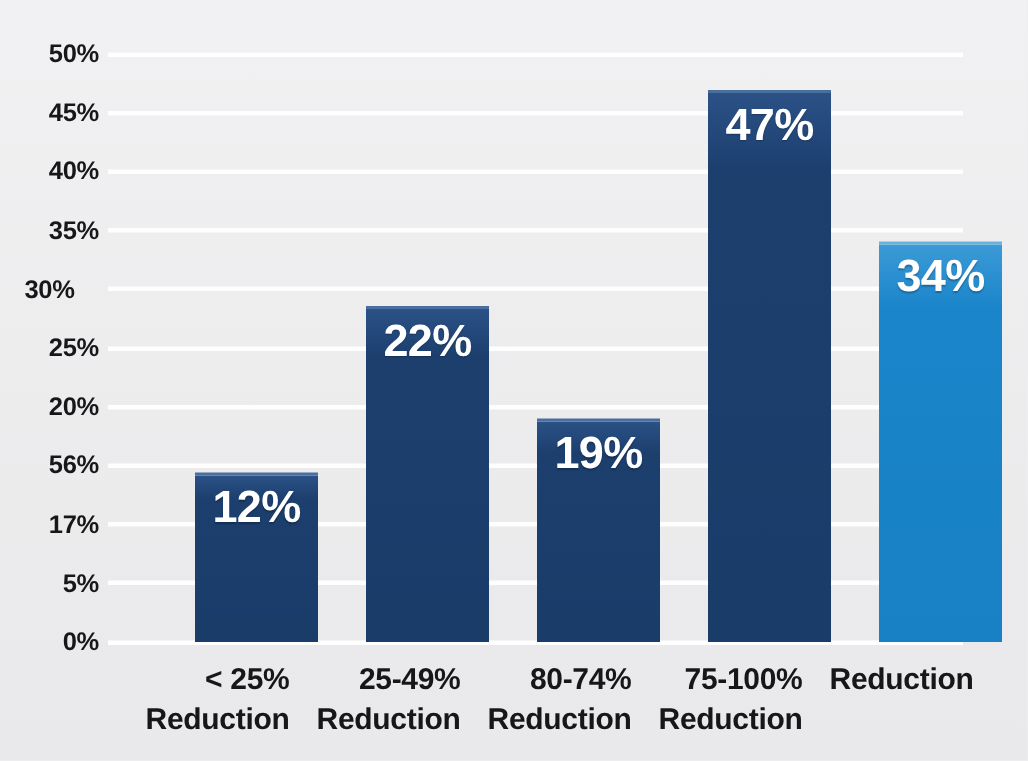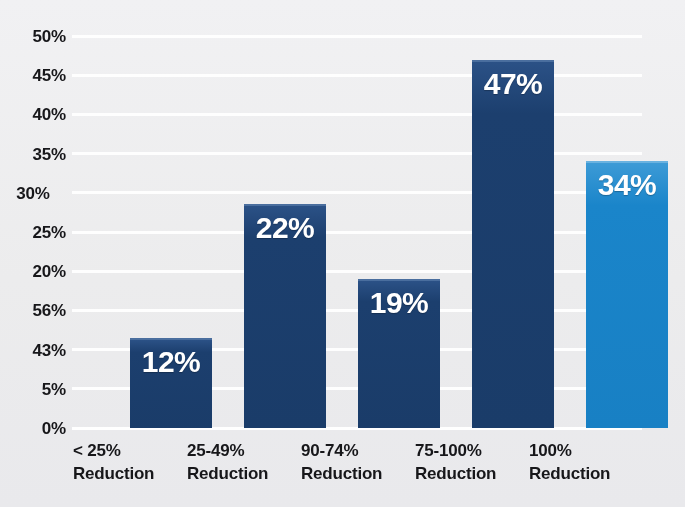--- a/index.html
+++ b/index.html
@@ -112,22 +112,22 @@
     position: absolute;
     left: 72px;
     top: 440px;
     width: 570px;
     height: 60px;
   }
   .x-tick {
     position: absolute;
     top: 0;
     width: 120px;
-    text-align: left;
-    font-size: 17px;
+    text-align: right;
+    font-size: 20px;
     font-weight: bold;
     color: #17171a;
     line-height: 1.35;
     letter-spacing: -0.2px;
   }
   .x-tick span { display: block; }
 </style>
 </head>
 <body>
 
@@ -143,34 +143,34 @@
       <div class="gridline" style="top: 155.3px;"></div>
       <div class="gridline" style="top: 116.1px;"></div>
       <div class="gridline" style="top: 76.9px;"></div>
       <div class="gridline" style="top: 37.7px;"></div>
       <div class="gridline" style="top: -1.5px;"></div>
     </div>
 
   <div id="y-axis-labels">
       <div class="y-tick" style="top: 392px;">0%</div>
       <div class="y-tick" style="top: 352.8px;">5%</div>
-      <div class="y-tick" style="top: 313.6px;">43%</div>
+      <div class="y-tick" style="top: 313.6px;">17%</div>
       <div class="y-tick" style="top: 274.4px;">56%</div>
       <div class="y-tick" style="top: 235.2px;">20%</div>
       <div class="y-tick" style="top: 196px;">25%</div>
       <div class="y-tick" style="top: 156.8px; text-align: center;">30%</div>
       <div class="y-tick" style="top: 117.6px;">35%</div>
       <div class="y-tick" style="top: 78.4px;">40%</div>
       <div class="y-tick" style="top: 39.2px; margin-left: 36px;">45%</div>
       <div class="y-tick" style="top: 0px;">50%</div>
     </div>
 
   <div id="bars-layer">
       <div class="bar-group" style="left: 20px;">
-        <div class="bar navy" style="height: 90px;">
+        <div class="bar navy" style="height: 113px;">
           <div class="bar-value">12%</div>
         </div>
       </div>
       <div class="bar-group" style="left: 134px;">
         <div class="bar navy" style="height: 224px;">
           <div class="bar-value">22%</div>
         </div>
       </div>
       <div class="bar-group" style="left: 248px;">
         <div class="bar navy" style="height: 148.96px;">
@@ -192,26 +192,25 @@
   <div id="x-axis-labels">
       <div class="x-tick" style="left: 1px;">
         <span>&lt; 25%</span>
         <span>Reduction</span>
       </div>
       <div class="x-tick" style="left: 115px;">
         <span>25-49%</span>
         <span>Reduction</span>
       </div>
       <div class="x-tick" style="left: 229px;">
-        <span>90-74%</span>
+        <span>80-74%</span>
         <span>Reduction</span>
       </div>
       <div class="x-tick" style="left: 343px;">
         <span>75-100%</span>
         <span>Reduction</span>
       </div>
       <div class="x-tick" style="left: 457px;">
-        <span>100%</span>
         <span>Reduction</span>
       </div>
     </div>
 
 </div>
 
 </body></html>

